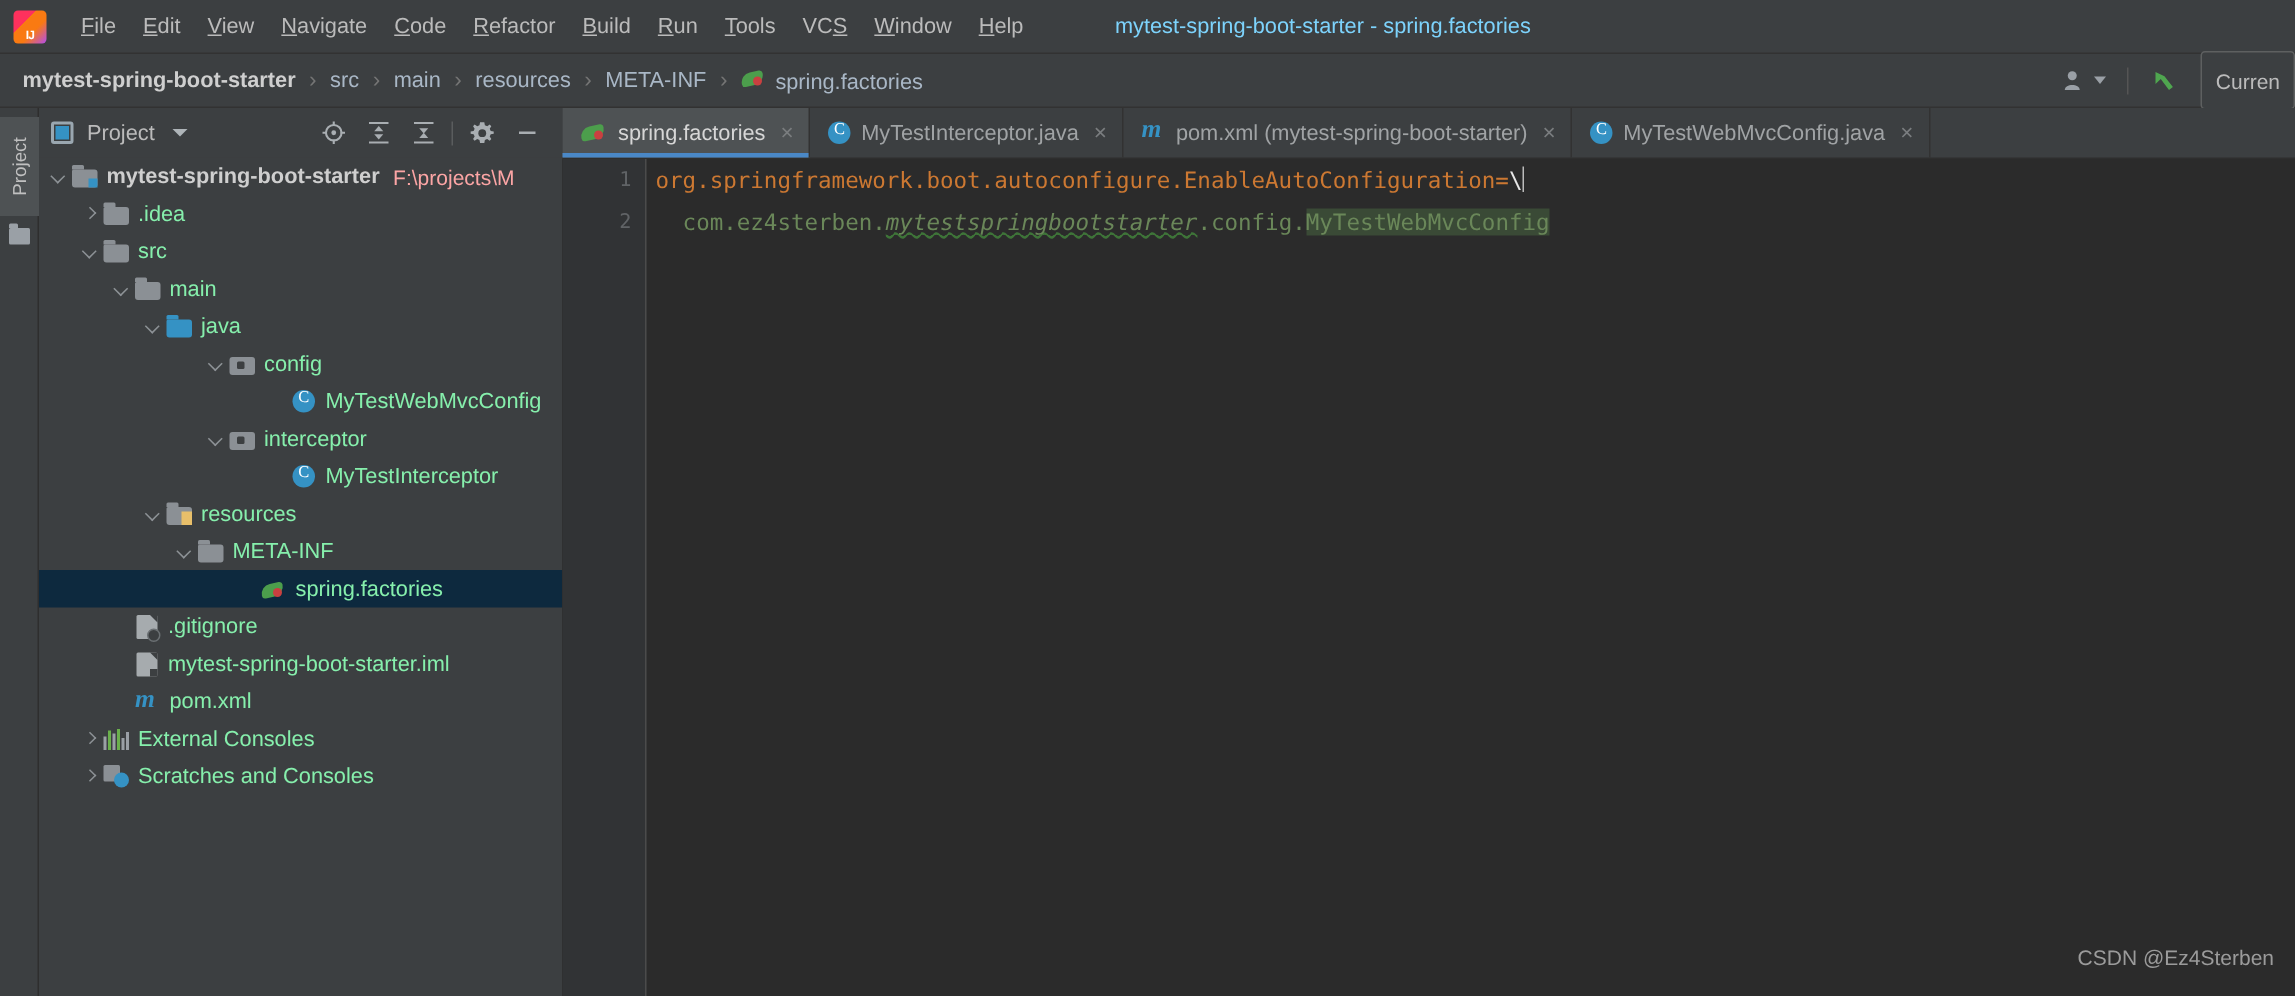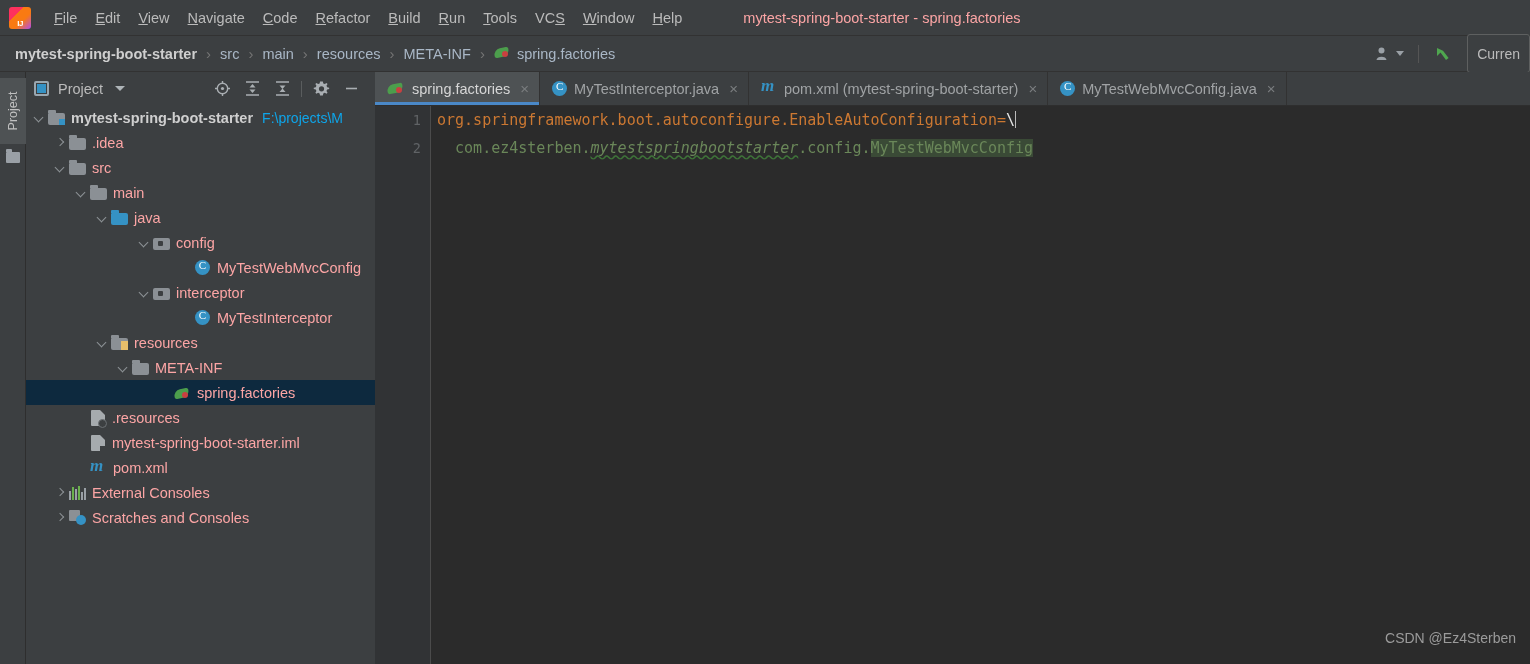--- a/index.html
+++ b/index.html
@@ -28,21 +28,21 @@
     content:"IJ"; position:absolute; left:0; right:0; bottom:1px;
     font-size:8px; color:#fff; text-align:center; font-family:"Liberation Sans",sans-serif;
     font-weight:bold; letter-spacing:-0.5px;
   }
   .menu-item {
     color:#bbbbbb; font-size:14.5px; padding:3px 9px; cursor:default;
     white-space:nowrap;
   }
   .menu-item u { text-decoration:underline; }
   .win-title {
-    color:#fca5a5; font-size:14.5px; margin-left:52px; white-space:nowrap;
+    color:#7dd3fc; font-size:14.5px; margin-left:52px; white-space:nowrap;
   }
 
   
   .navbar {
     position:absolute; left:0; top:36px; width:1530px; height:36px;
     background:#3c3f41; display:flex; align-items:center;
     border-bottom:1px solid #323232;
   }
   .crumbs { display:flex; align-items:center; margin-left:12px; }
   .crumb {
@@ -118,23 +118,23 @@
 
   .tree {
     position:absolute; left:0; top:33px; width:349px; height:559px;
     background:#3c3f41; overflow:hidden;
   }
   .trow {
     height:25px; display:flex; align-items:center; white-space:nowrap;
     position:relative; cursor:default;
   }
   .trow.sel { background:#0d293e; }
-  .tlabel { color:#fca5a5; font-size:14.5px; }
+  .tlabel { color:#86efac; font-size:14.5px; }
   .tlabel.bold { font-weight:bold; color:#cfcfcf; }
-  .tpath { color:#0ea5e9; font-size:14px; margin-left:9px; }
+  .tpath { color:#fca5a5; font-size:14px; margin-left:9px; }
   .arrow {
     width:13px; height:13px; position:relative; flex:0 0 auto; margin-right:3px;
   }
   .arrow.r::before{
     content:""; position:absolute; left:4px; top:3px;
     width:5px;height:5px;border-right:1.6px solid #8d9296;border-top:1.6px solid #8d9296;
     transform:rotate(45deg);
   }
   .arrow.d::before{
     content:""; position:absolute; left:3px; top:3px;
@@ -430,21 +430,21 @@
       <div class="trow sel" style="padding-left: 132px;">
         <span class="arrow"></span>
         <span class="ic leafgreen"></span>
         <span class="tlabel">spring.factories</span>
       </div>
       <div class="trow" style="padding-left: 48px;">
         <span class="arrow"></span>
         <span class="ic file">
           <span class="taggit"></span>
         </span>
-        <span class="tlabel">.resources</span>
+        <span class="tlabel">.gitignore</span>
       </div>
       <div class="trow" style="padding-left: 48px;">
         <span class="arrow"></span>
         <span class="ic file">
           <span class="tagdot"></span>
         </span>
         <span class="tlabel">mytest-spring-boot-starter.iml</span>
       </div>
       <div class="trow" style="padding-left: 48px;">
         <span class="arrow"></span>

